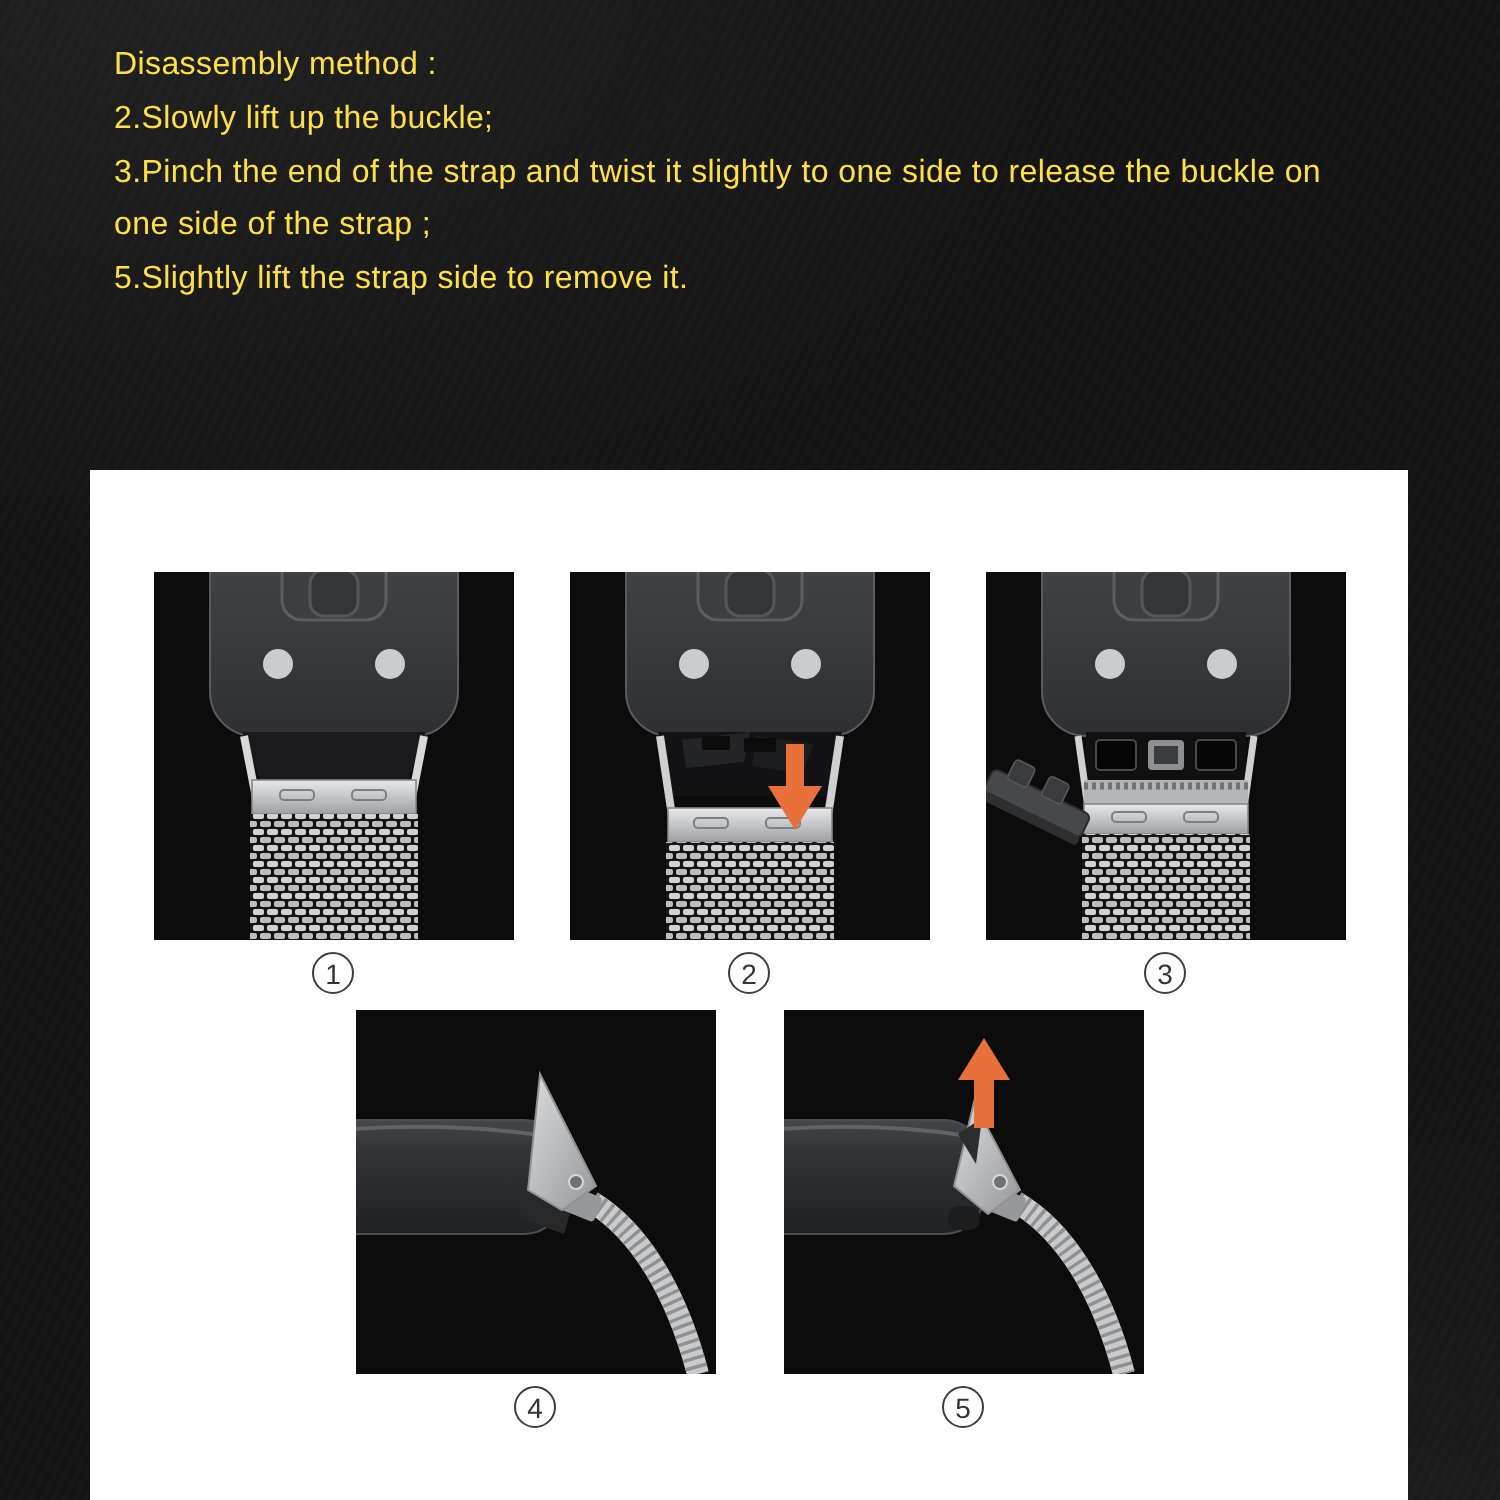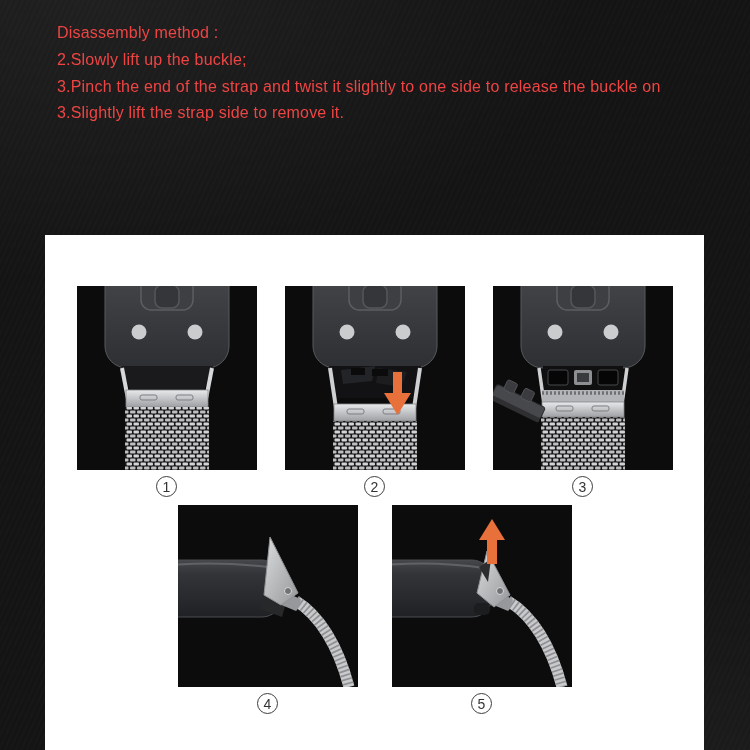--- a/index.html
+++ b/index.html
@@ -7,21 +7,21 @@
     width:750px;height:750px;position:relative;overflow:hidden;
     font-family:"Liberation Sans","DejaVu Sans",sans-serif;
     background-color:#141414;
     background-image:
       radial-gradient(120% 70% at 12% 0%, rgba(255,255,255,0.05), rgba(0,0,0,0) 55%),
       radial-gradient(90% 60% at 95% 100%, rgba(255,255,255,0.03), rgba(0,0,0,0) 50%),
       repeating-linear-gradient(115deg, rgba(255,255,255,0.013) 0 2px, rgba(0,0,0,0) 2px 5px);
   }
   .instructions{
     position:absolute;left:57px;top:20px;
-    color:#ef4444;font-size:16px;line-height:26.8px;letter-spacing:0.2px;
+    color:#fde047;font-size:16px;line-height:26.8px;letter-spacing:0.2px;
   }
   .instructions div{white-space:nowrap;}
   .panel{
     position:absolute;left:45px;top:235px;width:659px;height:515px;
     background:#ffffff;
   }
   .fig-row{display:flex;justify-content:center;gap:28px;}
   .fig-row.row-1{padding-top:51px;}
   .fig-row.row-2{gap:34px;margin-top:7px;}
   figure{margin:0;width:180px;}
@@ -34,21 +34,22 @@
     display:flex;align-items:center;justify-content:center;
   }
 </style>
 </head>
 <body>
 
 <div class="instructions">
   <div>Disassembly method :</div>
   <div>2.Slowly lift up the buckle;</div>
   <div>3.Pinch the end of the strap and twist it slightly to one side to release the buckle on</div>
-  <div>3.Slightly lift the strap side to remove it.</div>
+  <div>one side of the strap ;</div>
+  <div>5.Slightly lift the strap side to remove it.</div>
 </div>
 
 <div class="panel">
 
   <div class="fig-row row-1">
 
     <figure>
       <svg class="photo" viewBox="0 0 180 184">
         <defs>
           <linearGradient id="bg1" x1="0" y1="0" x2="0" y2="1">

